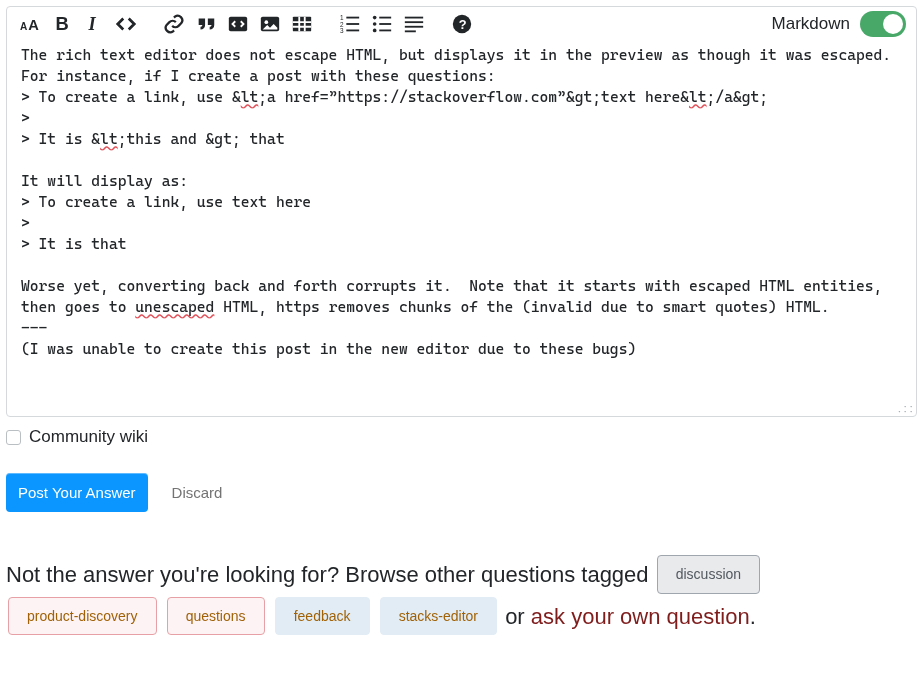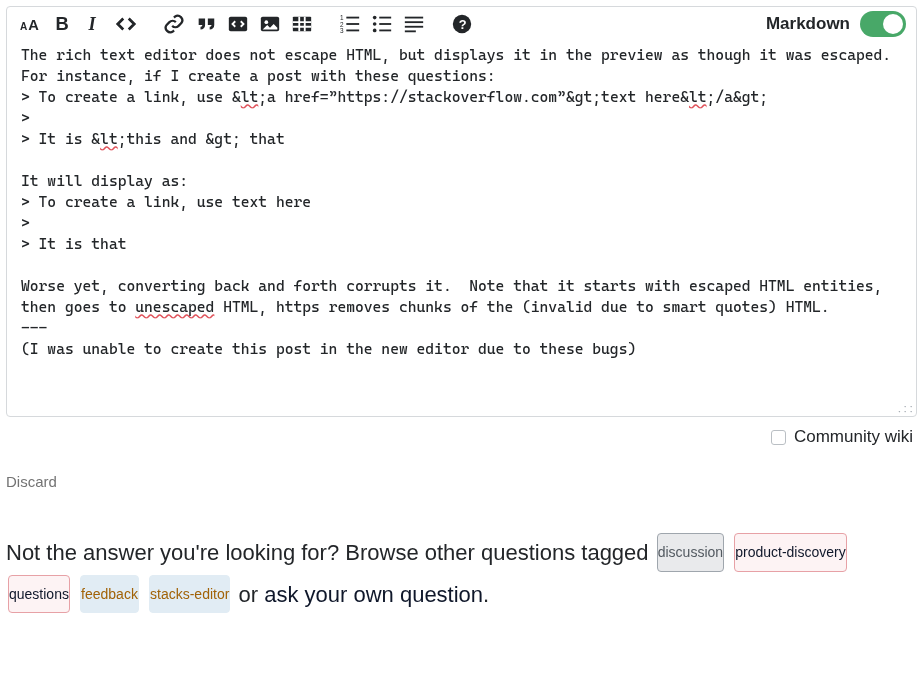--- a/index.html
+++ b/index.html
@@ -33,21 +33,21 @@
     color: #232629;
     cursor: pointer;
     display: inline-flex;
     align-items: center;
     justify-content: center;
     width: 26px;
     height: 26px;
   }
   .tb-btn svg { width: 22px; height: 22px; }
   .spacer { flex: 1; }
-  .md-label { font-size: 17px; color: #232629; margin-right: 10px; font-weight: bold; }
+  .md-label { font-size: 17px; color: #232629; margin-right: 10px; }
   .toggle {
     width: 46px; height: 26px;
     background: #48a868;
     border-radius: 14px;
     position: relative;
     cursor: pointer;
   }
   .toggle-knob {
     position: absolute;
     top: 3px; right: 3px;
@@ -74,21 +74,21 @@
     position: absolute;
     right: 2px; bottom: 2px;
     color: #a9afb6;
     font-size: 10px;
     line-height: 5px;
     text-align: right;
     pointer-events: none;
   }
   .wiki-row {
     display: flex;
-    justify-content: flex-end;
+    justify-content: flex-start;
     align-items: center;
     gap: 8px;
     padding: 10px 4px 6px 0;
     font-size: 17px;
   }
   .wiki-check {
     width: 15px; height: 15px;
     border: 1px solid #babfc4;
     border-radius: 3px;
     cursor: pointer;
@@ -114,39 +114,39 @@
     color: #737373;
     cursor: pointer;
     font-size: 15px;
   }
   .bottom-row {
     margin-top: 42px;
     font-size: 22px;
     line-height: 1.9;
     color: #232629;
   }
-  .bottom-row .ask { color: #0f172a; cursor: pointer; }
+  .bottom-row .ask { color: #7f1d1d; cursor: pointer; }
   .tag {
     display: inline-block;
     font-size: 14px;
-    padding: 5px 0;
+    padding: 5px 18px;
     border-radius: 4px;
     margin: 0 2px;
     vertical-align: 3px;
     cursor: pointer;
   }
   .tag-required {
     background: #e9eaec;
     border: 1px solid #9fa6ad;
     color: #525960;
   }
   .tag-mod {
     background: #fdf3f4;
     border: 1px solid #e7a1a6;
-    color: #0f172a;
+    color: #a16207;
   }
   .tag-normal {
     background: #e1ecf4;
     border: 1px solid #e1ecf4;
     color: #a16207;
   }
 </style>
 </head>
 <body>
 
@@ -272,20 +272,21 @@
     <div class="resize-grip">··<br>···</div>
   </div>
 </div>
 
 <div class="wiki-row">
   <div class="wiki-check"></div>
   <span>Community wiki</span>
 </div>
 
 <div class="action-row">
+  <button class="post-btn">Post Your Answer</button>
   <span class="discard">Discard</span>
 </div>
 
 <div class="bottom-row">
   <span>Not the answer you're looking for? Browse other questions tagged </span>
   <span class="tag tag-required">discussion</span>
   <span class="tag tag-mod">product-discovery</span>
   <span class="tag tag-mod">questions</span>
   <span class="tag tag-normal">feedback</span>
   <span class="tag tag-normal">stacks-editor</span>

